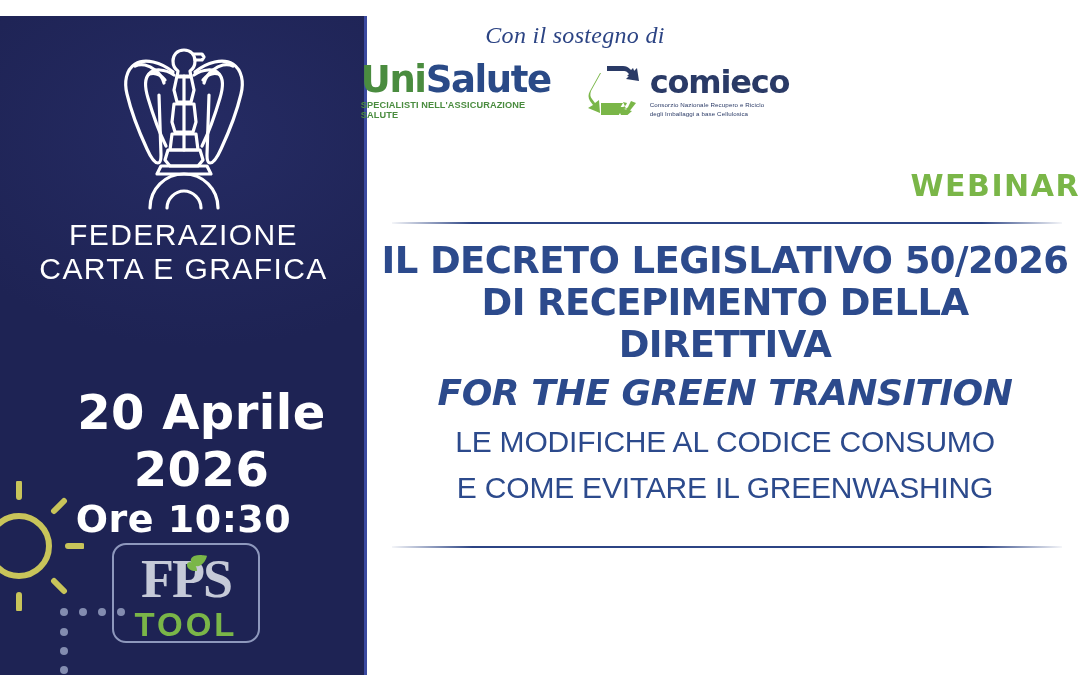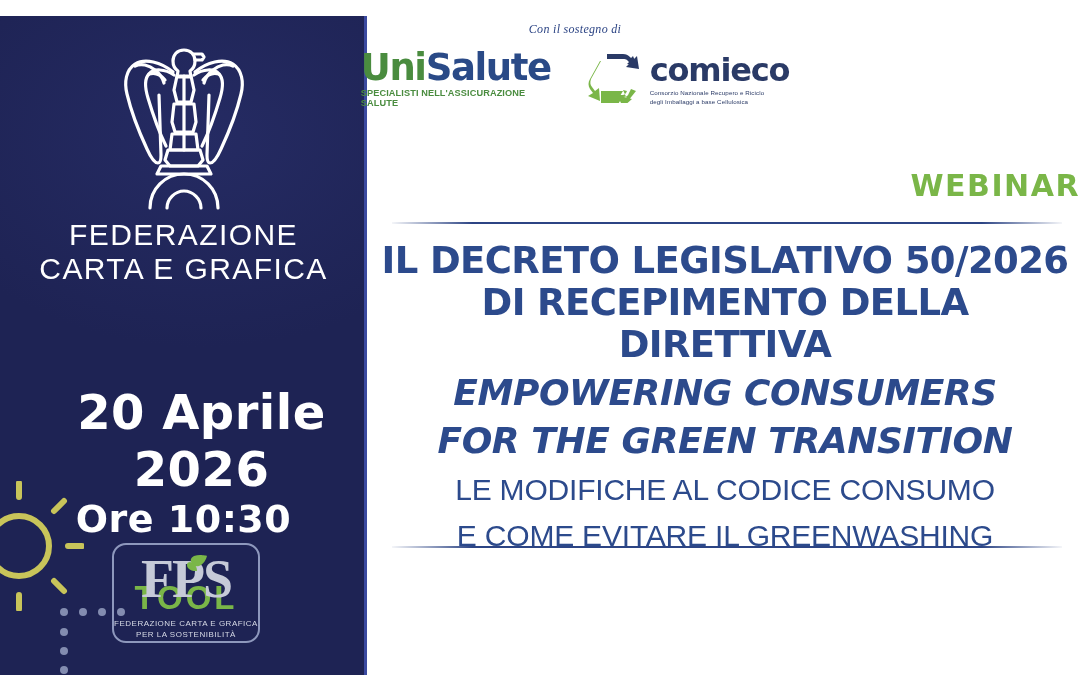--- a/index.html
+++ b/index.html
@@ -77,21 +77,21 @@
   }
 
   
   .right { position:absolute; left:370px; top:0; width:710px; height:675px; background:#fff; }
 
   .sponsors { position:absolute; left:0; top:22px; width:710px; display:flex; }
   .sponsor-group { position:relative; }
   .sponsor-group.left  { width:410px; }
   .kicker {
     text-align:center; font-family:"Liberation Serif", serif; font-style:italic;
-    font-size:12px; color:#2c4484; letter-spacing:.3px;
+    font-size:24px; color:#2c4484; letter-spacing:.3px;
   }
   .logo-row { margin-top:12px; display:flex; align-items:center; justify-content:center; gap:36px; }
 
   
   .unisalute { text-align:left; }
   .us-word { font-family:"DejaVu Sans", sans-serif; font-weight:bold; font-size:37px; line-height:38px; letter-spacing:-1.4px; }
   .us-uni { color:#4a8c3f; }
   .us-salute { color:#2a4a87; }
   .us-tag { margin-top:1px; font-size:9.2px; font-weight:bold; color:#4a8c3f; letter-spacing:.1px; }
 
@@ -205,24 +205,20 @@
       <div class="fps-mark">
         <div class="fps-letters">FPS</div>
         <span class="fps-leaf">
           <svg width="30" height="22" viewBox="0 0 30 22" fill="#7ab648">
             <path d="M16 2c6-2 13 0 13 0s-2 8-8 10c-4 1-7-1-8-4-1-3 1-5 3-6z"></path>
             <path d="M12 8c4 1 7 4 7 9 0 0-6 1-9-3-2-3-1-6 2-6z"></path>
           </svg>
         </span>
       </div>
       <div class="fps-tool">TOOL</div>
-      <div class="fps-sub">
-        <div>FEDERAZIONE CARTA E GRAFICA</div>
-        <div>PER LA SOSTENIBILITÀ</div>
-      </div>
     </div>
 
   </div>
 
   <div class="right">
 
     <div class="sponsors">
 
       <div class="sponsor-group left">
         <div class="kicker">Con il sostegno di</div>
@@ -256,21 +252,20 @@
       </div>
 
     </div>
 
     <div class="webinar">WEBINAR</div>
     <div class="rule rule-top"></div>
 
     <div class="titles">
       <div class="t-main">IL DECRETO LEGISLATIVO 50/2026</div>
       <div class="t-main">DI RECEPIMENTO DELLA DIRETTIVA</div>
-      <div class="t-em">EMPOWERING CONSUMERS</div>
       <div class="t-em">FOR THE GREEN TRANSITION</div>
       <div class="t-sub">LE MODIFICHE AL CODICE CONSUMO</div>
       <div class="t-sub">E COME EVITARE IL GREENWASHING</div>
     </div>
 
     <div class="rule rule-bottom"></div>
 
   </div>
 </div>
 

